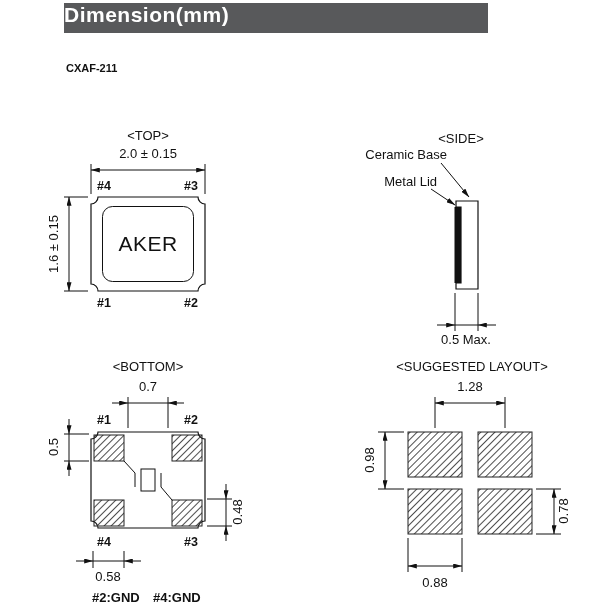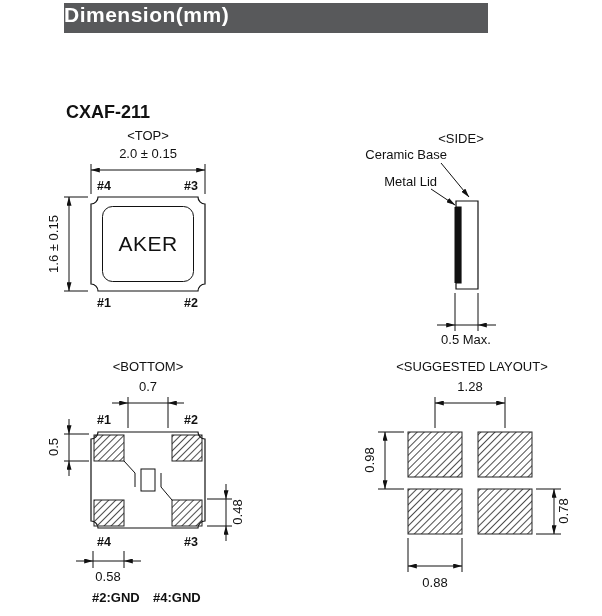--- a/index.html
+++ b/index.html
@@ -2,21 +2,21 @@
 <html><head>
 <meta charset="utf-8">
 <style>
   html,body { margin:0; padding:0; background:#fff; }
   .page { position:relative; width:602px; height:616px; background:#ffffff;
           font-family:"Liberation Sans", sans-serif; overflow:hidden; }
   .header-bar { position:absolute; left:64px; top:3px; width:424px; height:30px;
                 background:#58595B; color:#ffffff; display:flex; 
                 box-sizing:border-box; font-size:21px;
                 font-weight:bold; letter-spacing:0.5px; }
-  .part-title { position:absolute; left:66px; top:62px; font-size:18px; font-weight:bold; color:#111;margin-top:40px; }
+  .part-title { position:absolute; left:66px; top:62px; font-size:11px; font-weight:bold; color:#111; }
   svg.drawing { position:absolute; left:0; top:0; }
   .t { font-family:"Liberation Sans",sans-serif; font-size:13px; fill:#111; text-anchor:middle; }
   .t-end { text-anchor:end; }
   .t-start { text-anchor:start; }
   .pin { font-weight:bold; font-size:12.5px; }
   .note { font-weight:bold; font-size:13px; }
   .mark { font-size:21px; letter-spacing:0.5px; }
   .ln { stroke:#111; stroke-width:1; fill:none; }
   .outline { stroke:#111; stroke-width:1.2; fill:#ffffff; }
   .pad { fill:url(#hatch); stroke:#222; stroke-width:1; }

